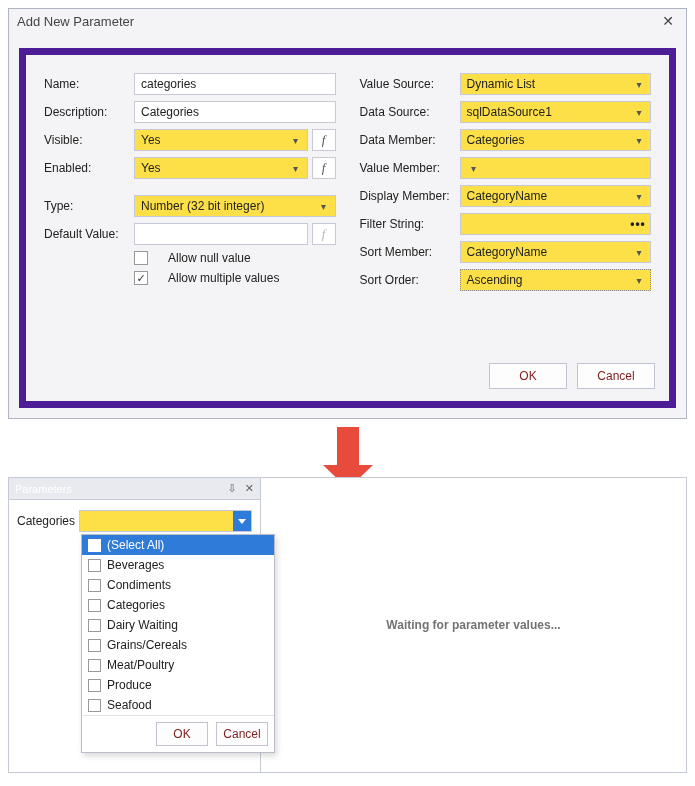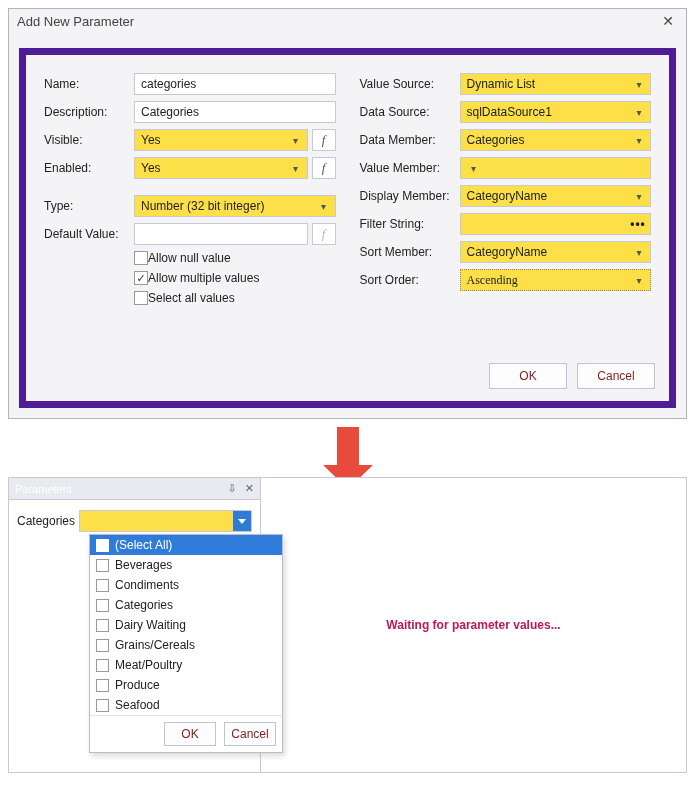--- a/index.html
+++ b/index.html
@@ -68,21 +68,20 @@
     display: flex;
     align-items: center;
     height: 22px;
     border: 1px solid #c6cad8;
     background: #fde047;
     padding: 0 4px 0 6px;
     position: relative;
   }
   .combo.focus {
     border: 1px dotted #888;
-    font-family: Liberation Serif, serif;
   }
   .combo span.val { flex: 1; }
   .caret {
     width: 14px;
     text-align: center;
     color: #555;
     font-size: 10px;
   }
   .ellipsis-btn {
     width: 16px;
@@ -104,21 +103,21 @@
     font-family: "Times New Roman", serif;
     font-size: 13px;
     color: #555;
   }
   .fxbtn.disabled { color: #bbb; }
   .chk-row {
     display: flex;
     align-items: center;
     margin-left: 90px;
     margin-bottom: 6px;
-    gap: 0;
+    gap: 20px;
   }
   .chk {
     width: 14px;
     height: 14px;
     border: 1px solid #999;
     background: #fff;
     display: inline-flex;
     align-items: center;
     justify-content: center;
     font-size: 11px;
@@ -209,21 +208,21 @@
     justify-content: center;
   }
   .pfield .combo .caret-box::before {
     content: "";
     border-left: 4px solid transparent;
     border-right: 4px solid transparent;
     border-top: 5px solid #fff;
   }
   .dropdown {
     position: absolute;
-    left: 80px;
+    left: 72px;
     top: 56px;
     width: 194px;
     border: 1px solid #b9bdc9;
     background: #fff;
     box-shadow: 2px 3px 6px rgba(0,0,0,0.15);
     z-index: 5;
   }
   .dd-item {
     display: flex;
     align-items: center;
@@ -243,21 +242,21 @@
     gap: 8px;
     padding: 6px;
     border-top: 1px solid #e3e5ec;
   }
   .dd-btns .btn { min-width: 52px; height: 24px; }
   .viewer {
     flex: 1;
     display: flex;
     align-items: center;
     justify-content: center;
-    color: #be185d;
+    color: #737373;
     font-weight: bold;
     font-size: 12px;
   }
   .spacer { height: 10px; }
 </style>
 </head>
 <body>
 
 <div class="window">
   <div class="titlebar">
@@ -305,24 +304,20 @@
           <input class="txt" value="" style="">
           <div class="fxbtn disabled">f</div>
         </div>
         <div class="chk-row">
           <span class="chk"></span>
           <span>Allow null value</span>
         </div>
         <div class="chk-row">
           <span class="chk">✓</span>
           <span>Allow multiple values</span>
-        </div>
-        <div class="chk-row">
-          <span class="chk"></span>
-          <span>Select all values</span>
         </div>
       </div>
 
       <div class="col right">
         <div class="row">
           <label>Value Source:</label>
           <div class="combo">
             <span class="val">Dynamic List</span>
             <span class="caret">▾</span>
           </div>

